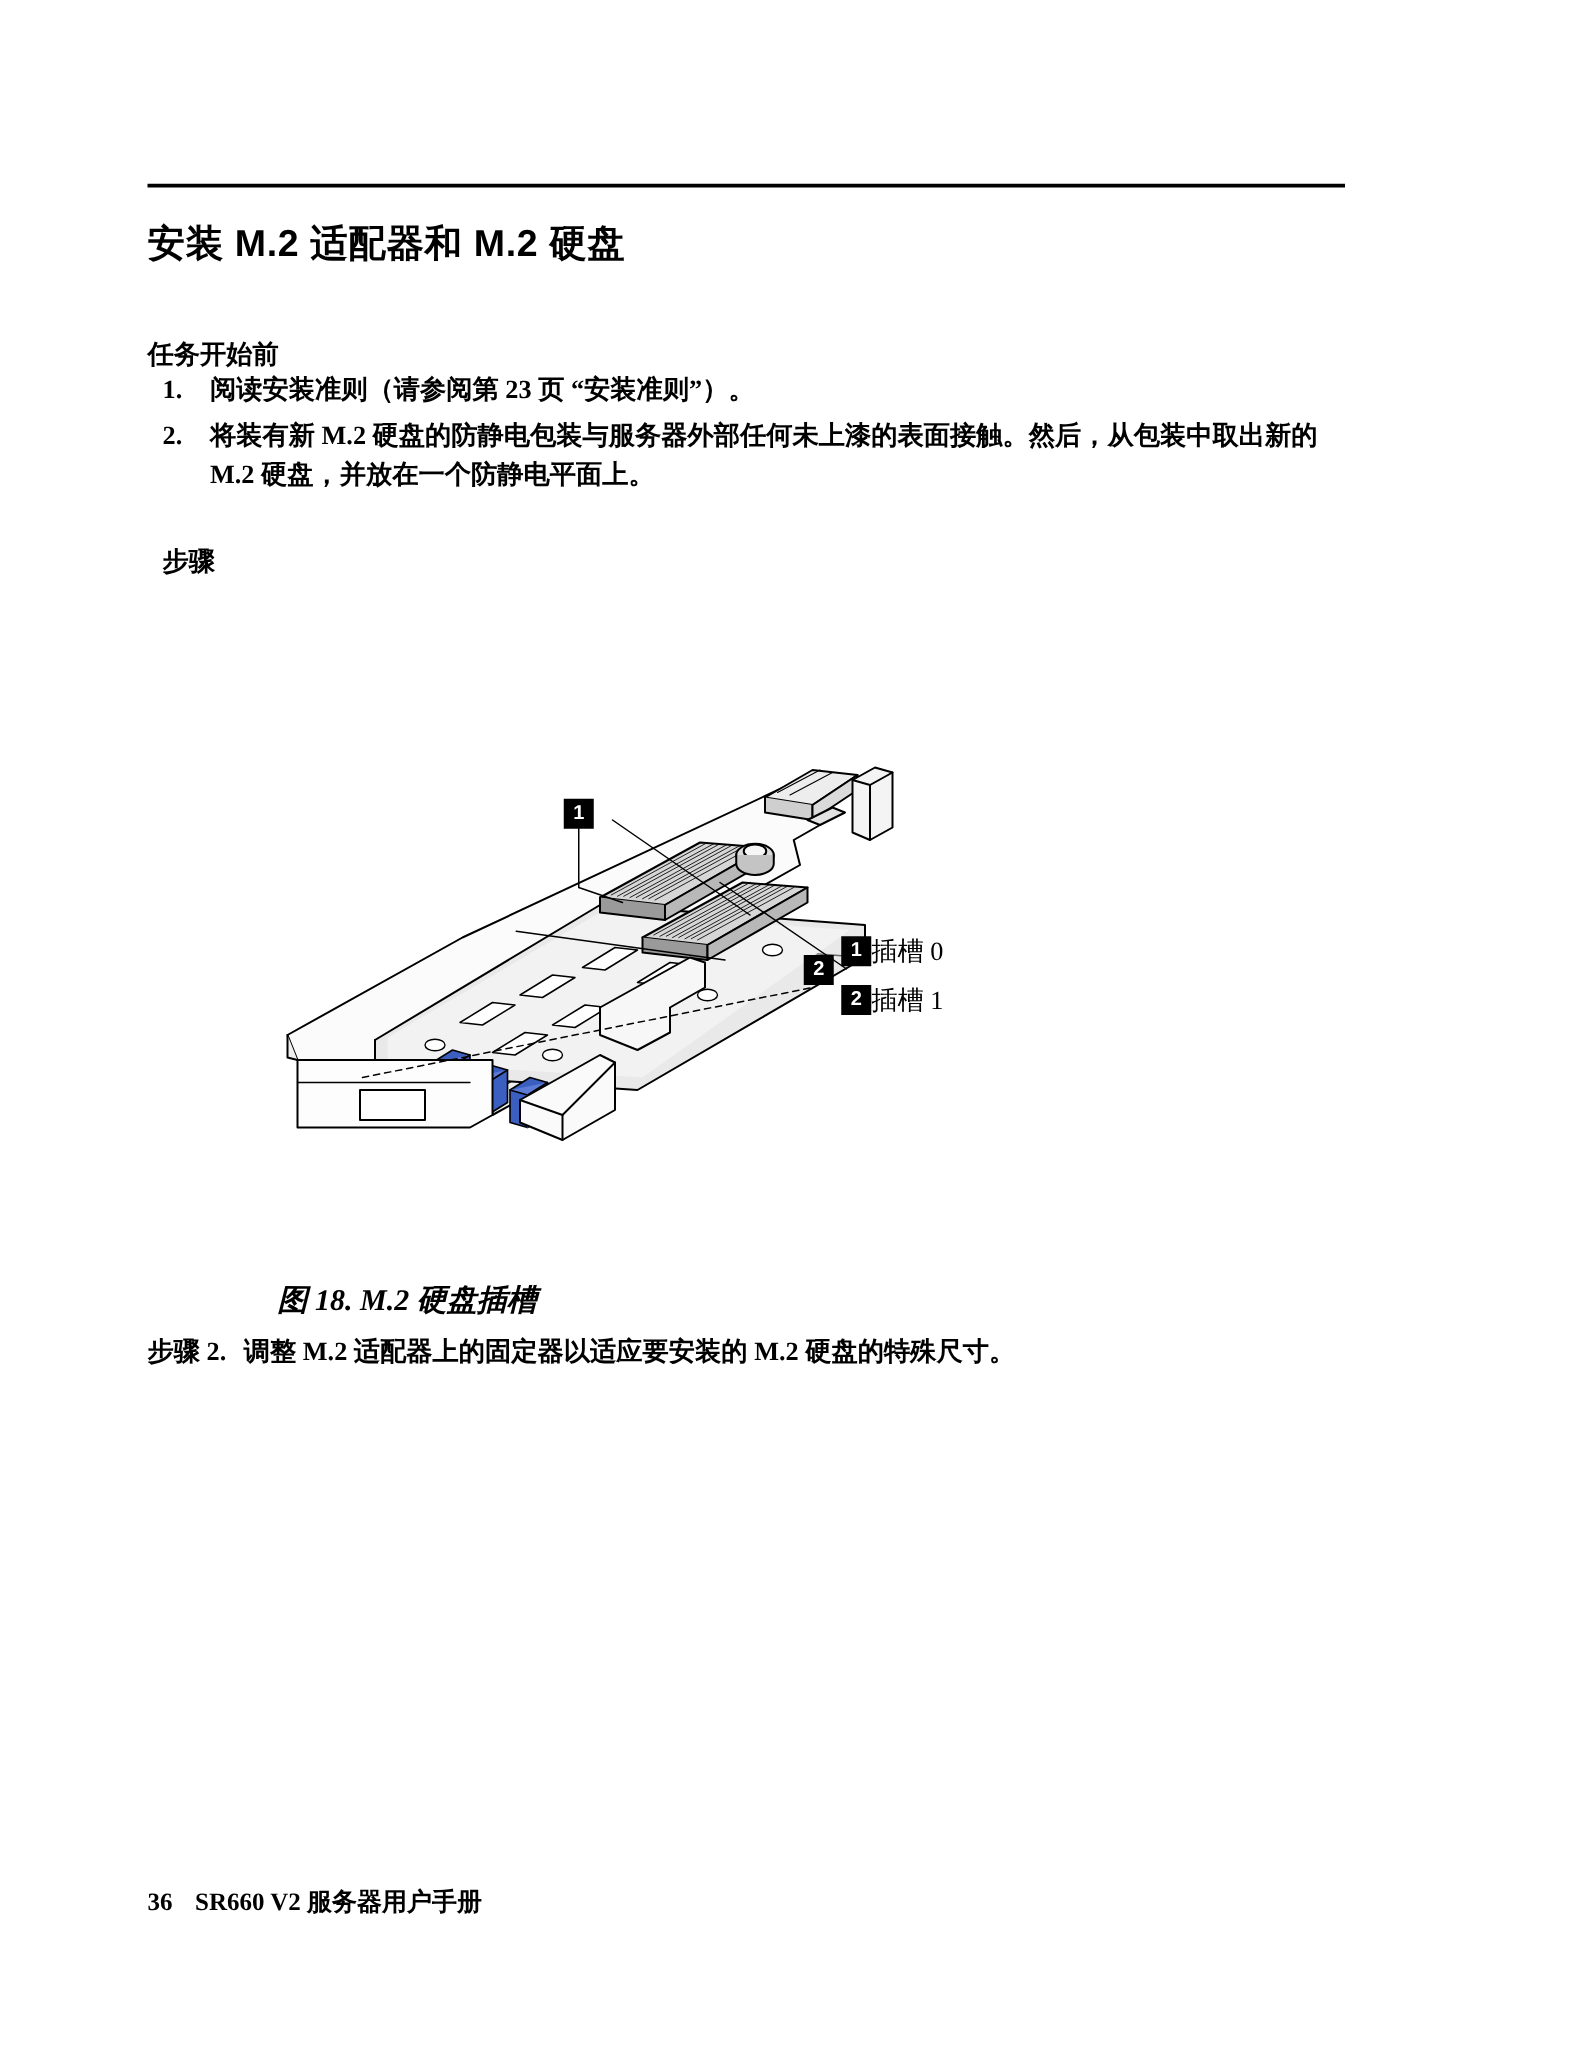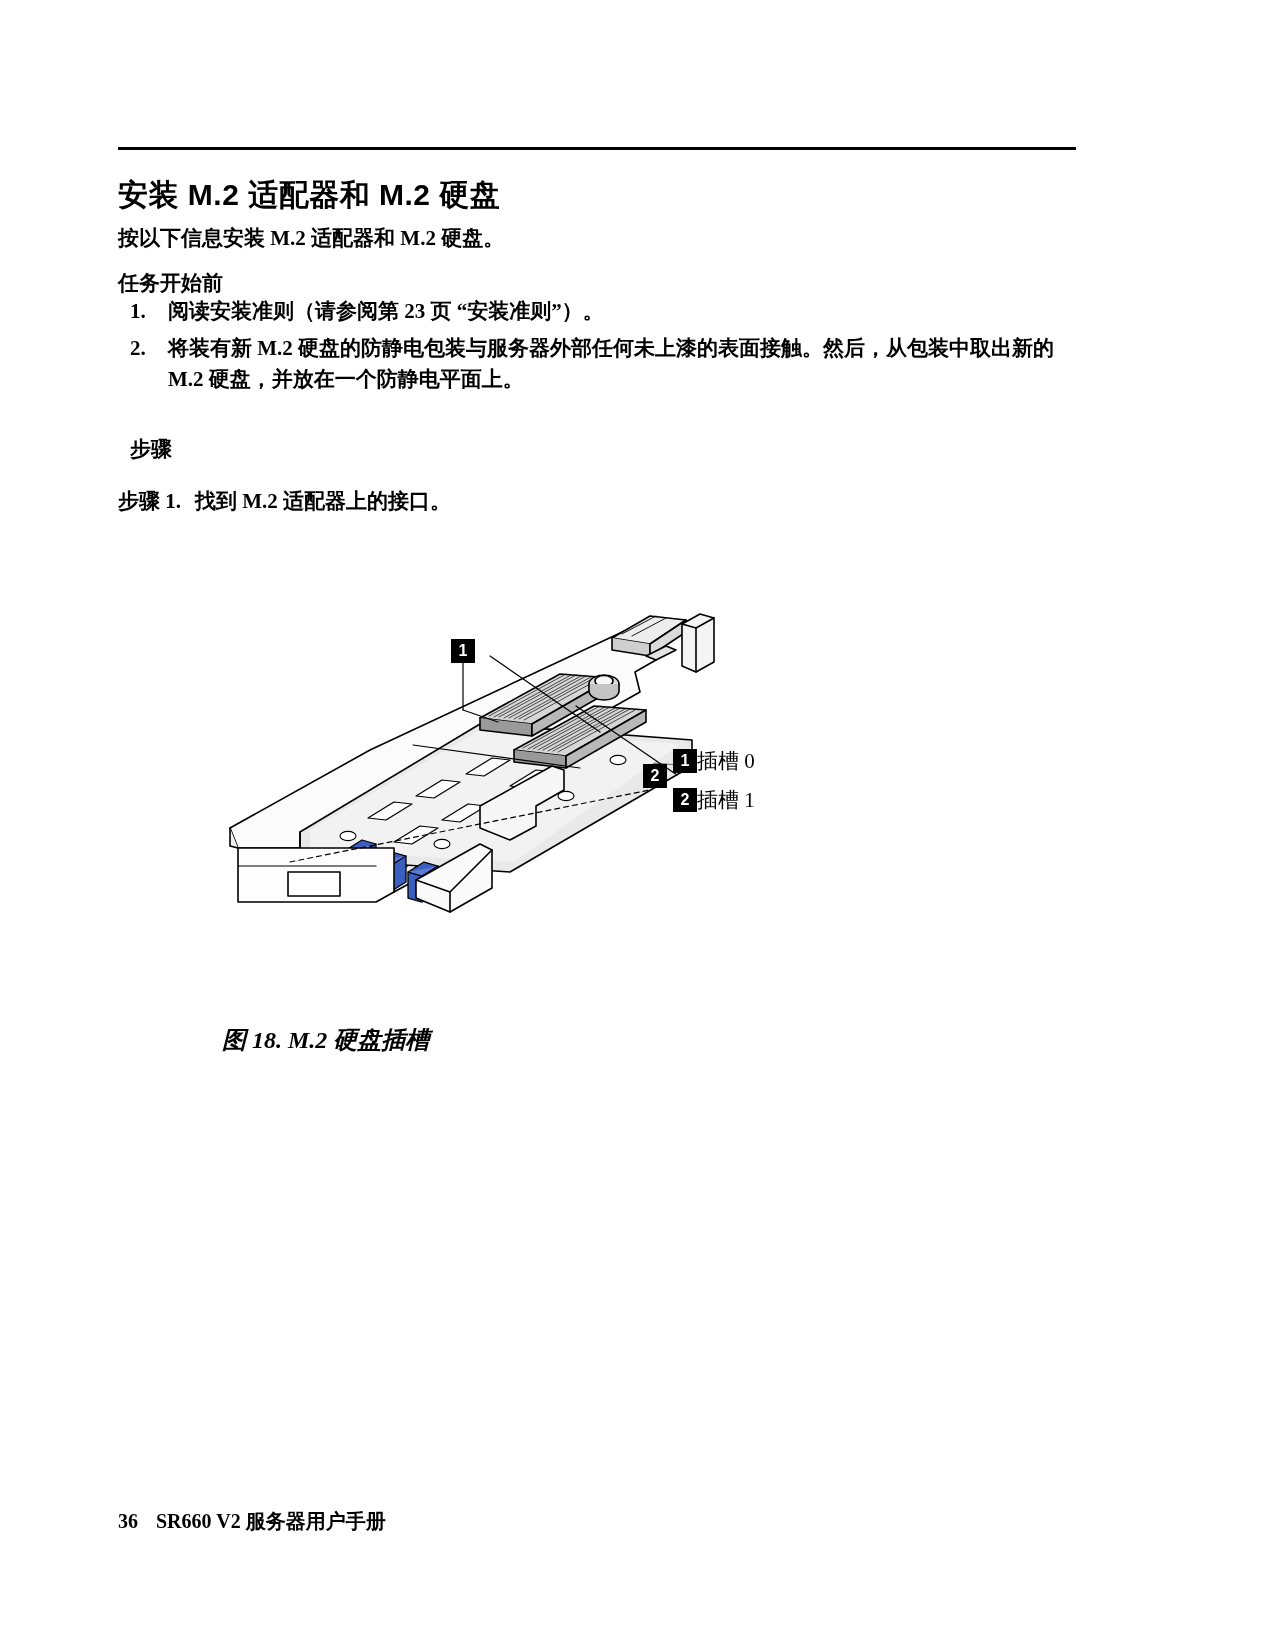--- a/index.html
+++ b/index.html
@@ -202,40 +202,36 @@
 </style>
 </head>
 <body>
 
 <div class="page">
 
   <div class="header-rule"></div>
 
   <h1 class="h1">安装 M.2 适配器和 M.2 硬盘</h1>
 
-  <p class="intro">按以下信息安装 M.2 适配器和 M.2 硬盘。</p>
 
   <h2 class="h2-before">任务开始前</h2>
 
   <div class="olist">
     <div class="olist-item">
       <span class="olist-num">1.</span>
       <span class="olist-text">阅读安装准则（请参阅第 23 页 “安装准则”）。</span>
     </div>
     <div class="olist-item">
       <span class="olist-num">2.</span>
       <span class="olist-text">将装有新 M.2 硬盘的防静电包装与服务器外部任何未上漆的表面接触。然后，从包装中取出新的 M.2 硬盘，并放在一个防静电平面上。</span>
     </div>
   </div>
 
   <h2 class="h2-steps">步骤</h2>
 
-  <p class="step step-1">
-    <span class="step-label">步骤 1.</span><span class="step-body">找到 M.2 适配器上的接口。</span>
-  </p>
 
 
   <div class="figure">
     <svg width="720" height="380" viewBox="0 0 720 380" xmlns="http://www.w3.org/2000/svg">
       <g fill="none" stroke="#000" stroke-width="1.6" stroke-linejoin="round" stroke-linecap="round">
 
         <path d="M 50 228 L 190 150 L 468 20 L 492 30 L 470 44 L 476 60 L 455 72
                  L 460 92 L 300 182 L 300 206 L 236 242 L 236 262 L 214 274
                  L 214 248 L 58 248 Z" fill="#fbfbfb" stroke="#000"></path>
 
@@ -360,18 +356,21 @@
       <span class="legend-text">插槽 0</span>
     </div>
     <div class="legend-row">
       <span class="legend-key">2</span>
       <span class="legend-text">插槽 1</span>
     </div>
   </div>
 
   <p class="fig-caption">图 18. M.2 硬盘插槽</p>
 
+  <p class="step step-2">
+    <span class="step-label">步骤 2.</span><span class="step-body">调整 M.2 适配器上的固定器以适应要安装的 M.2 硬盘的特殊尺寸。</span>
+  </p>
 
   <div class="footer">
     <span class="footer-page">36</span><span>SR660 V2 服务器用户手册</span>
   </div>
 
 </div>
 
 </body></html>

